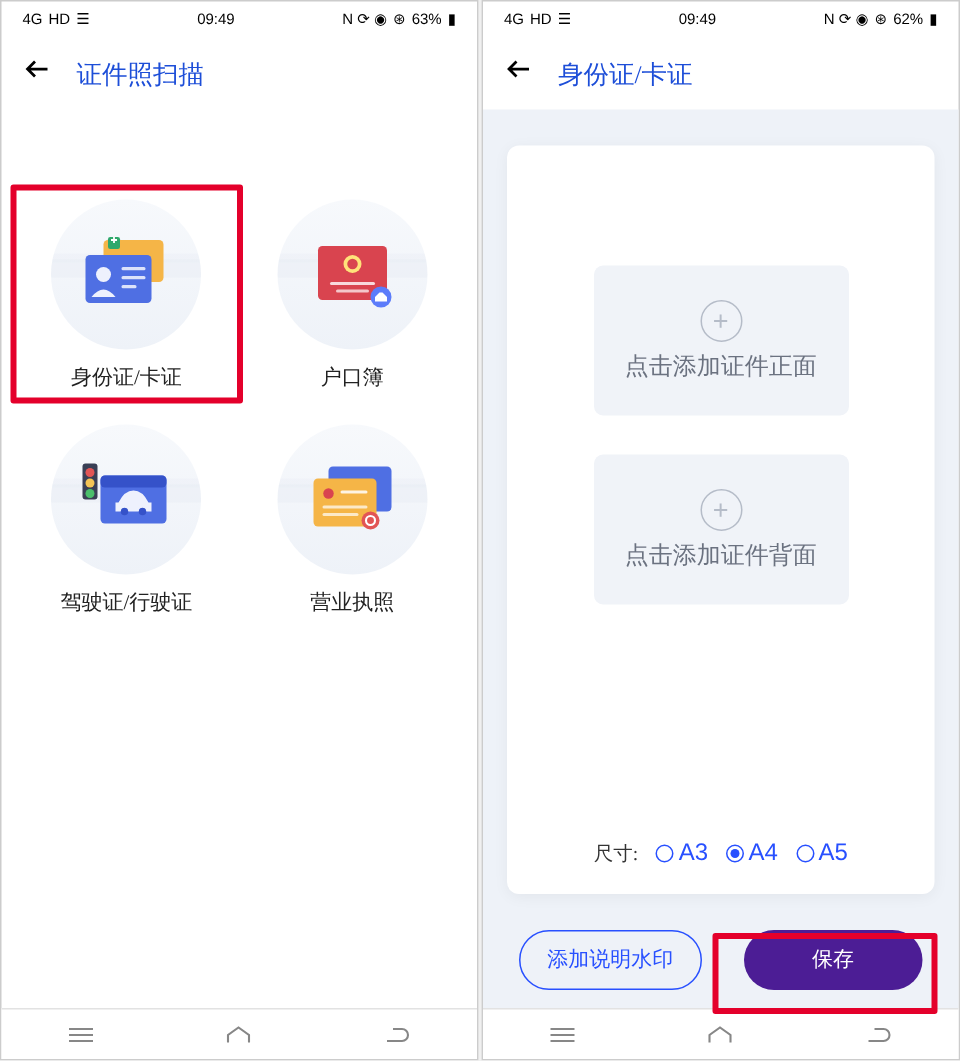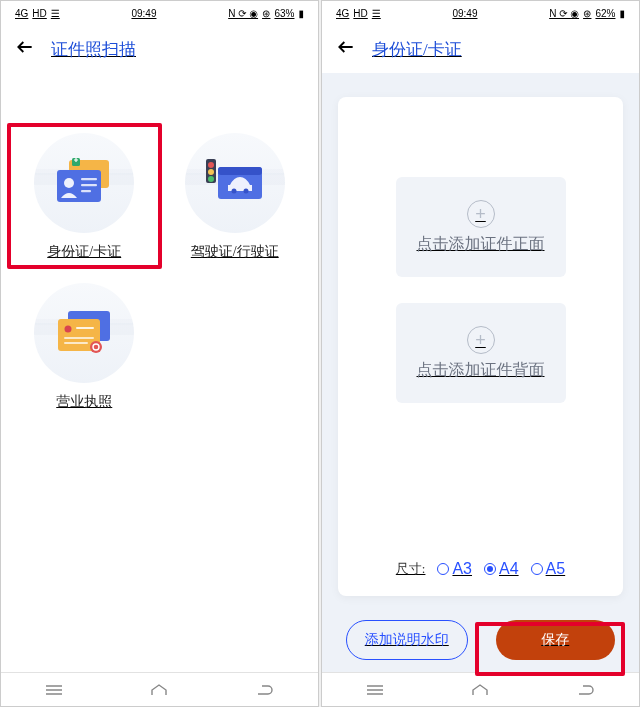--- a/index.html
+++ b/index.html
@@ -12,21 +12,20 @@
     gap: 2px;
   }
   .phone {
     width: 319px;
     height: 707px;
     background: #fff;
     border: 1px solid #ccc;
     position: relative;
     display: flex;
     flex-direction: column;
-    text-decoration: underline;
   }
   
   .status-bar {
     height: 24px;
     display: flex;
     justify-content: space-between;
     align-items: center;
     padding: 0 14px;
     font-size: 10px;
     color: #000;
@@ -195,21 +194,21 @@
     font-size: 14px;
     cursor: pointer;
     font-family: "Kaiti SC", "STKaiti", serif;
   }
   .btn-outline {
     border: 1px solid #2850ff;
     color: #2850ff;
     background: transparent;
   }
   .btn-fill {
-    background: #c2410c;
+    background: #4c1d95;
     color: #fff;
   }
   .highlight-red2 {
     border: 4px solid #e4002b;
     border-radius: 2px;
     position: absolute;
     right: 14px;
     bottom: 30px;
     width: 150px;
     height: 54px;
@@ -274,20 +273,34 @@
           <circle cx="16" cy="25" r="5" fill="#fff" opacity="0.9"></circle>
           <path d="M8 40 q8 -10 16 0" fill="#fff" opacity="0.9"></path>
           <rect x="28" y="20" width="16" height="2.2" rx="1" fill="#fff" opacity="0.8"></rect>
           <rect x="28" y="26" width="16" height="2.2" rx="1" fill="#fff" opacity="0.8"></rect>
           <rect x="28" y="32" width="10" height="2.2" rx="1" fill="#fff" opacity="0.8"></rect>
         </svg>
       </div>
       <span class="doc-label">身份证/卡证</span>
     </div>
 
+    <div class="doc-item">
+      <div class="doc-icon-wrap">
+        <svg width="58" height="46" viewBox="0 0 58 46">
+          <rect x="6" y="4" width="46" height="36" rx="3" fill="#d9444f"></rect>
+          <circle cx="29" cy="16" r="6" fill="#ffe27a"></circle>
+          <circle cx="29" cy="16" r="3.5" fill="#d9444f"></circle>
+          <rect x="14" y="28" width="30" height="2" rx="1" fill="#fff" opacity="0.8"></rect>
+          <rect x="18" y="33" width="22" height="2" rx="1" fill="#fff" opacity="0.7"></rect>
+          <circle cx="48" cy="38" r="7" fill="#5c7cfa"></circle>
+          <path d="M44 38 l3 -3 h2 l3 3 v3 h-8 z" fill="#fff"></path>
+        </svg>
+      </div>
+      <span class="doc-label">户口簿</span>
+    </div>
 
 
     <div class="doc-item">
       <div class="doc-icon-wrap">
         <svg width="62" height="52" viewBox="0 0 62 52">
           <rect x="2" y="2" width="10" height="24" rx="2" fill="#3a3f55"></rect>
           <circle cx="7" cy="8" r="3" fill="#e25555"></circle>
           <circle cx="7" cy="15" r="3" fill="#f5c455"></circle>
           <circle cx="7" cy="22" r="3" fill="#4bbf6b"></circle>
           <rect x="14" y="10" width="44" height="32" rx="3" fill="#4f6fe3"></rect>

